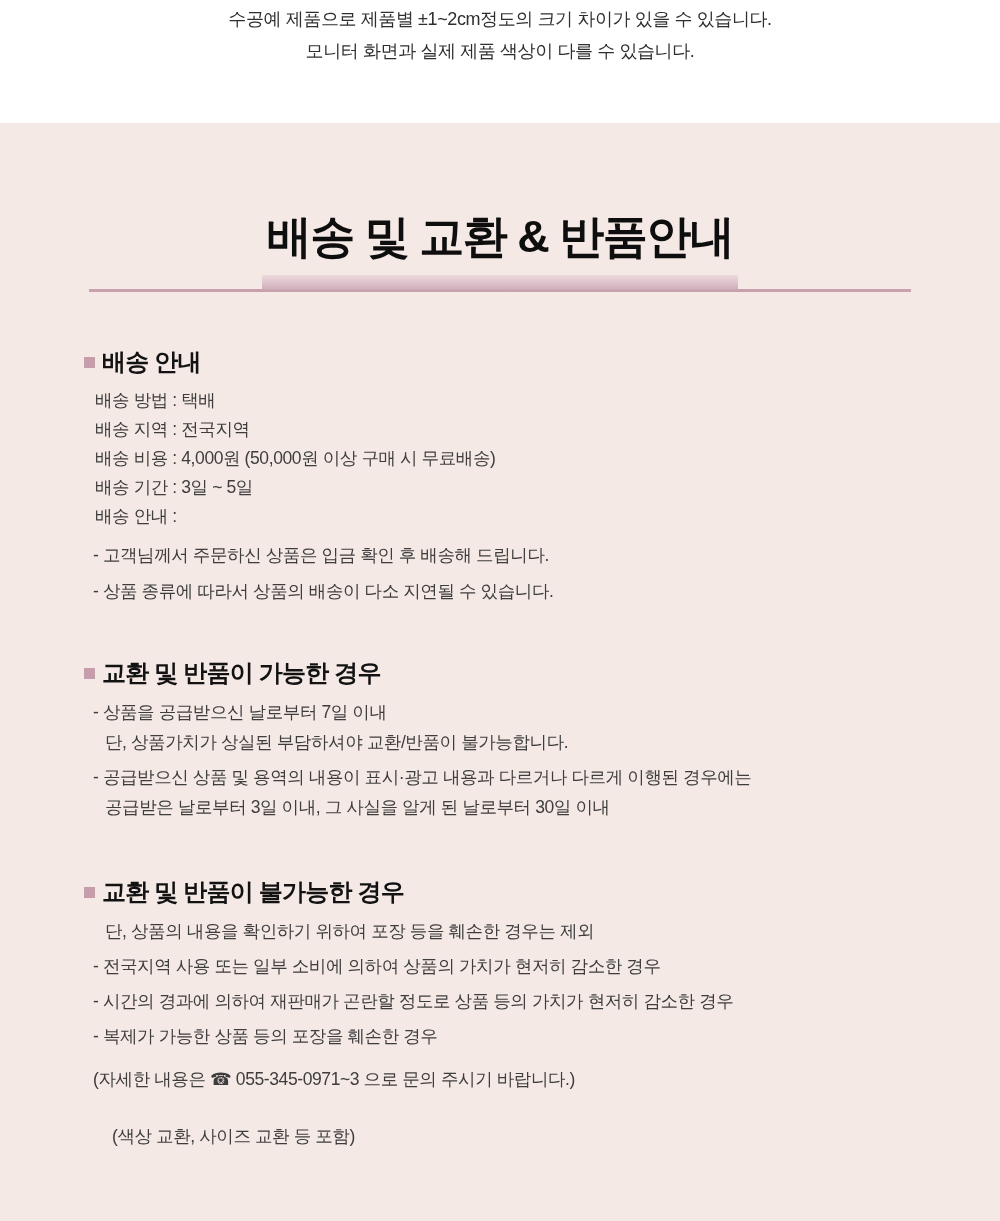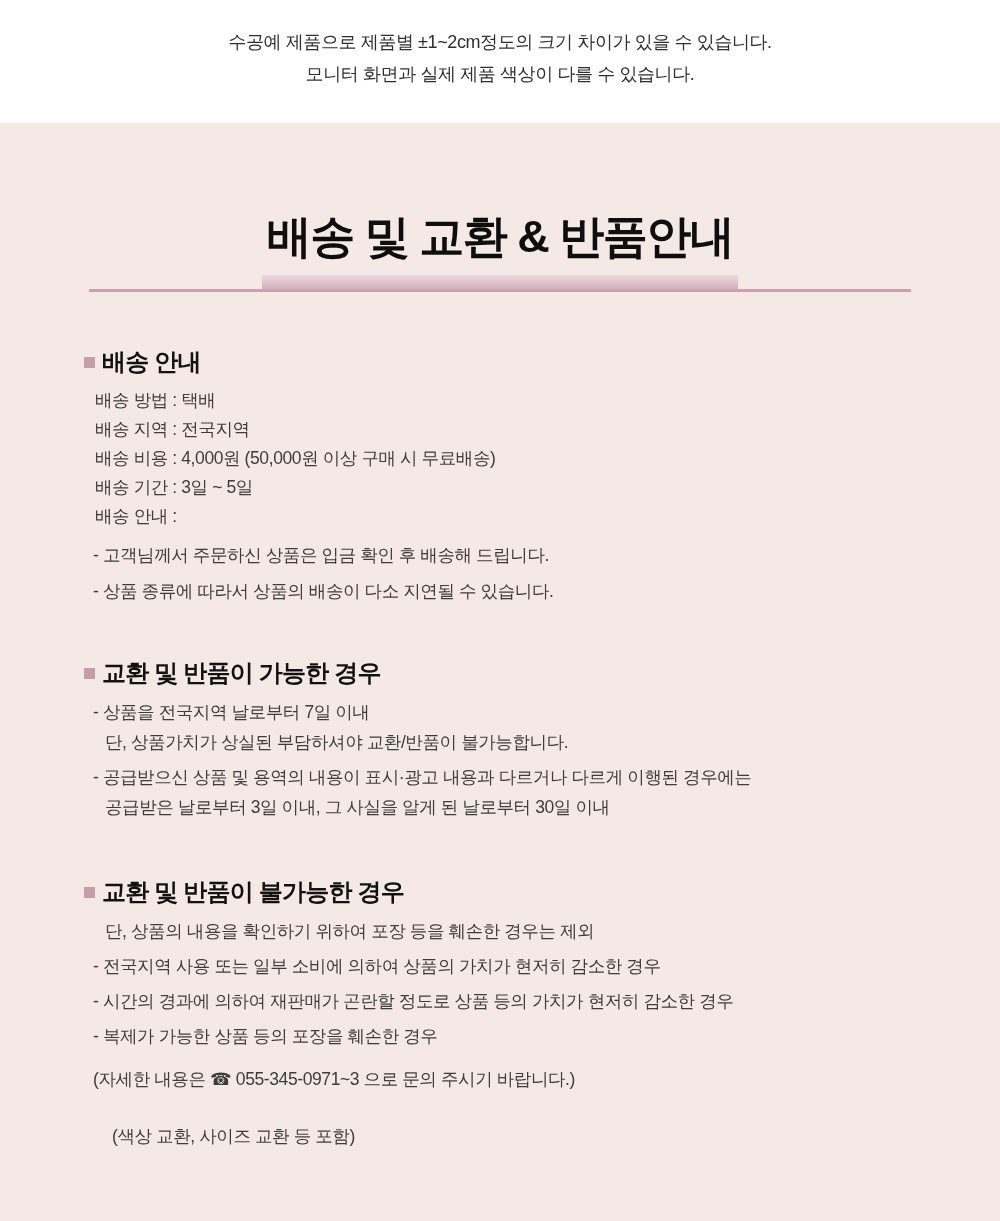--- a/index.html
+++ b/index.html
@@ -1,20 +1,20 @@
 <!DOCTYPE html>
 <html><head>
 <meta charset="utf-8">
 <style>
   html,body { margin:0; padding:0; background:#ffffff; }
   body { font-family:"Liberation Sans","DejaVu Sans",sans-serif; }
   .page { width:1000px; margin:0 auto; }
 
   
-  .top-notice { height:123px; background:#ffffff; padding-top:26px; box-sizing:border-box; text-align:center; }
+  .top-notice { height:123px; background:#ffffff; padding-top:3px; box-sizing:border-box; text-align:center; }
   .top-notice p { margin:0; font-size:18px; line-height:32px; color:#2e2e2e; letter-spacing:-0.4px; }
 
   
   .pink-panel { background:#f4e9e5; height:1098px; box-sizing:border-box; padding-top:88px; overflow:hidden; }
 
   .title { margin:0; text-align:center; font-size:45px; line-height:52px; font-weight:800; color:#0e0e0e; letter-spacing:-1.5px; }
 
   .title-underline { position:relative; width:822px; height:19px; margin:10px auto 0; }
   .underline-line { position:absolute; left:0; right:0; bottom:0; height:3px; background:#c9a1ae; }
   .underline-bar { position:absolute; left:50%; transform:translateX(-50%); bottom:1px; width:476px; height:16px;
@@ -72,21 +72,21 @@
         <p class="note-line">- 고객님께서 주문하신 상품은 입금 확인 후 배송해 드립니다.</p>
         <p class="note-line">- 상품 종류에 따라서 상품의 배송이 다소 지연될 수 있습니다.</p>
       </div>
 
       <div class="sec">
         <h2 class="sec-heading">
           <span class="bullet"></span>
           <span>교환 및 반품이 가능한 경우</span>
         </h2>
         <div class="item">
-          <p class="item-main">- 상품을 전국지역 날로부터 7일 이내</p>
+          <p class="item-main">- 상품을 공급받으신 날로부터 7일 이내</p>
           <p class="item-sub">단, 상품가치가 상실된 부담하셔야 교환/반품이 불가능합니다.</p>
         </div>
         <div class="item">
           <p class="item-main">- 공급받으신 상품 및 용역의 내용이 표시·광고 내용과 다르거나 다르게 이행된 경우에는</p>
           <p class="item-sub">공급받은 날로부터 3일 이내, 그 사실을 알게 된 날로부터 30일 이내</p>
         </div>
       </div>
 
       <div class="sec">
         <h2 class="sec-heading">

